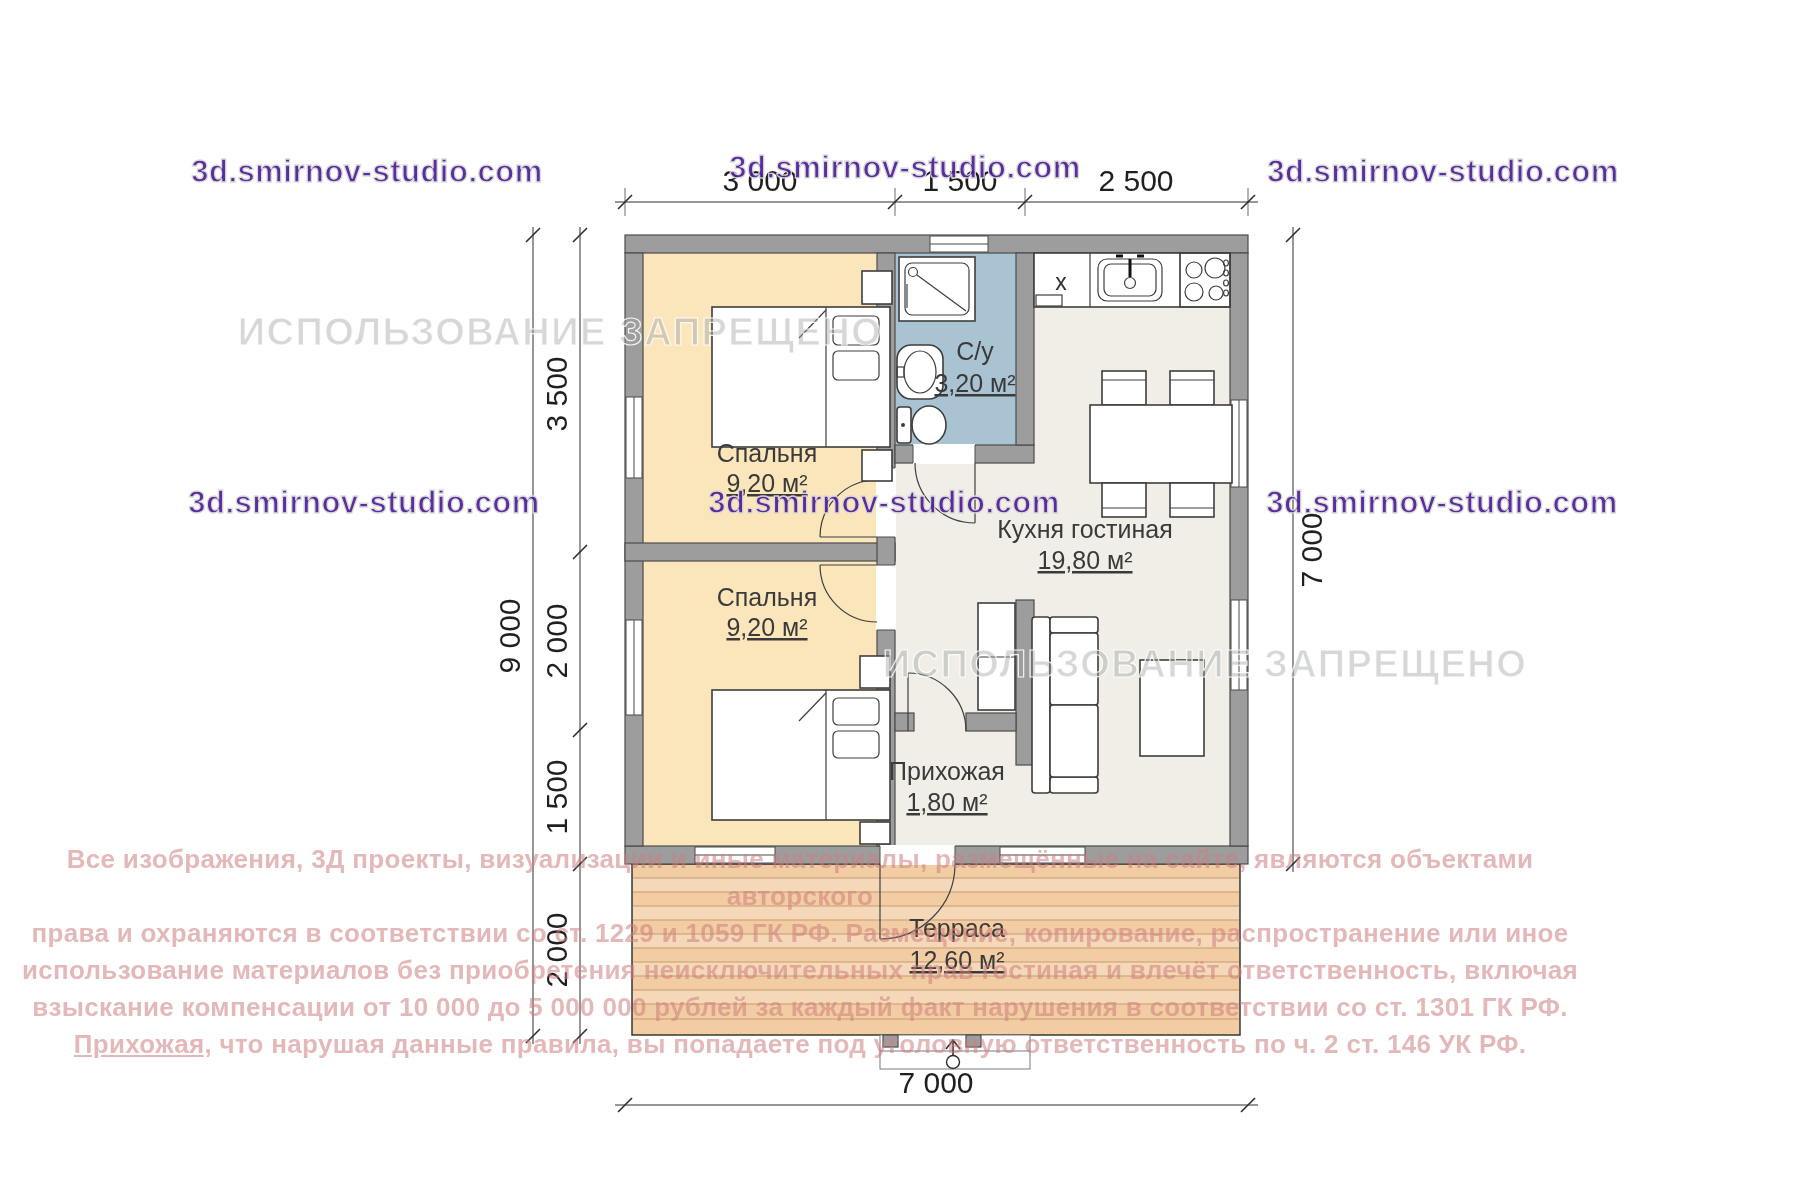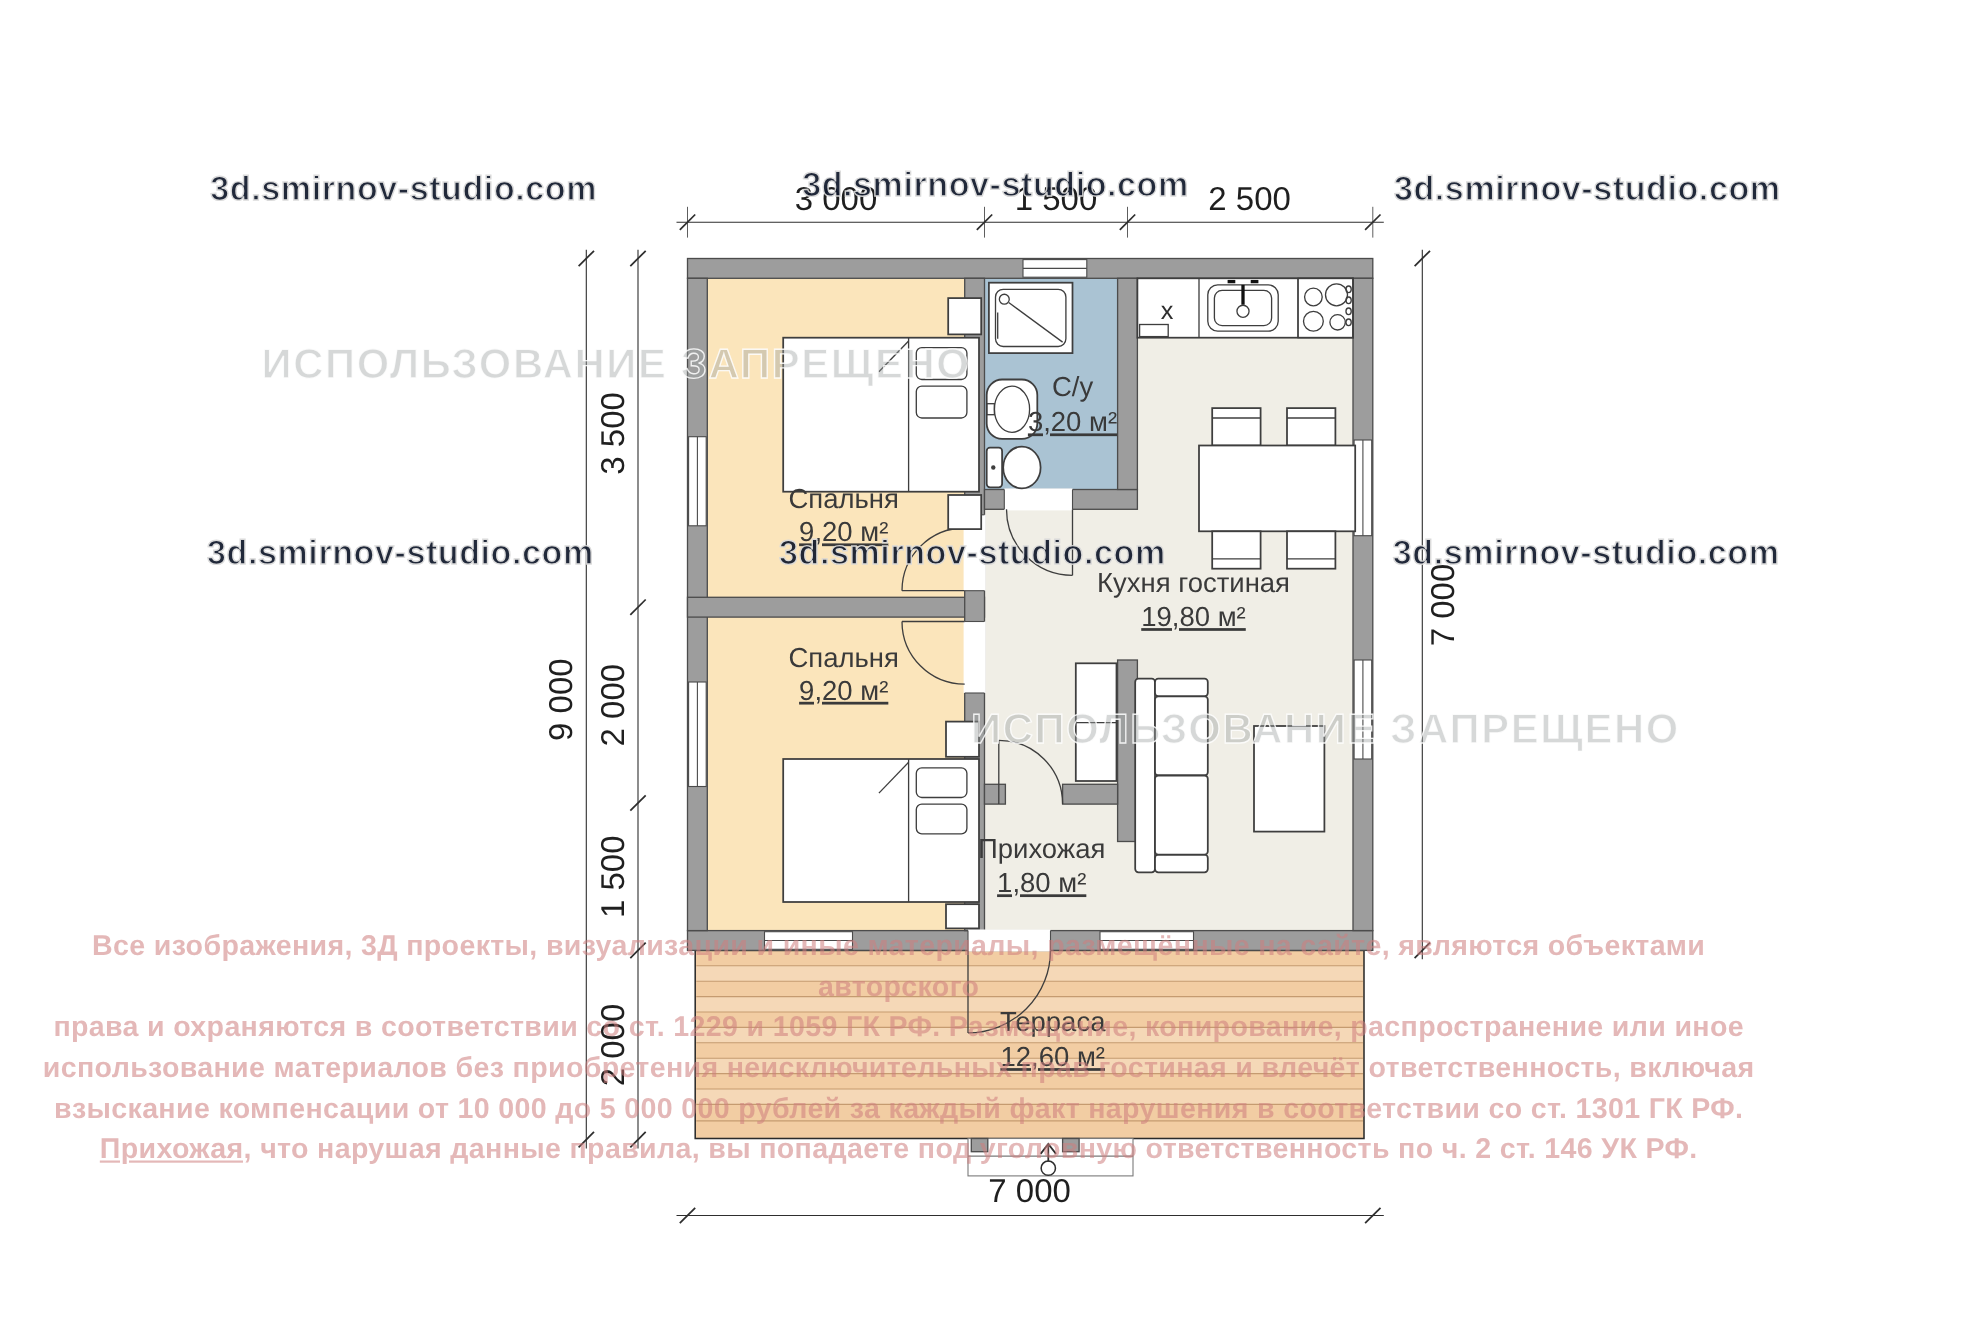--- a/index.html
+++ b/index.html
@@ -22,28 +22,28 @@
   .roomname{font-size:25px;fill:#3a3a3a;}
   .area{font-size:25px;fill:#3a3a3a;text-decoration:underline;}
   .appliance{font-size:23px;fill:#2f2f2f;}
   .plank{stroke:#c59b70;stroke-width:1;}
   .plankhl{fill:rgba(255,255,255,0.22);}
   text{font-family:"Liberation Sans",sans-serif;}
 
   
   .wm{position:absolute;transform:translate(-50%,-50%);font-weight:bold;white-space:nowrap;
       pointer-events:none;}
-  .wm-site{font-size:31px;color:#0f172a;-webkit-text-stroke:1.3px #d9d9d9;opacity:0.92;letter-spacing:0.5px;}
+  .wm-site{font-size:31px;color:#4c1d95;-webkit-text-stroke:1.3px #d9d9d9;opacity:0.92;letter-spacing:0.5px;}
   .wm-forbidden{font-size:38px;letter-spacing:1.5px;color:rgba(158,162,162,0.42);
       -webkit-text-stroke:1.2px rgba(255,255,255,0.85);}
 
   
   .copyright{position:absolute;left:0;top:841px;width:1600px;text-align:center;
       font-weight:bold;font-size:26px;line-height:37px;color:rgba(205,125,125,0.55);
-      letter-spacing:0.3px;pointer-events:none;padding-left:17px;}
+      letter-spacing:0.3px;pointer-events:none;}
   .copyright .u{text-decoration:underline;}
 </style>
 </head>
 <body>
 
 <div id="screen">
 
 <svg id="plan" width="1800" height="1200" viewBox="0 0 1800 1200">
 
   <g>

